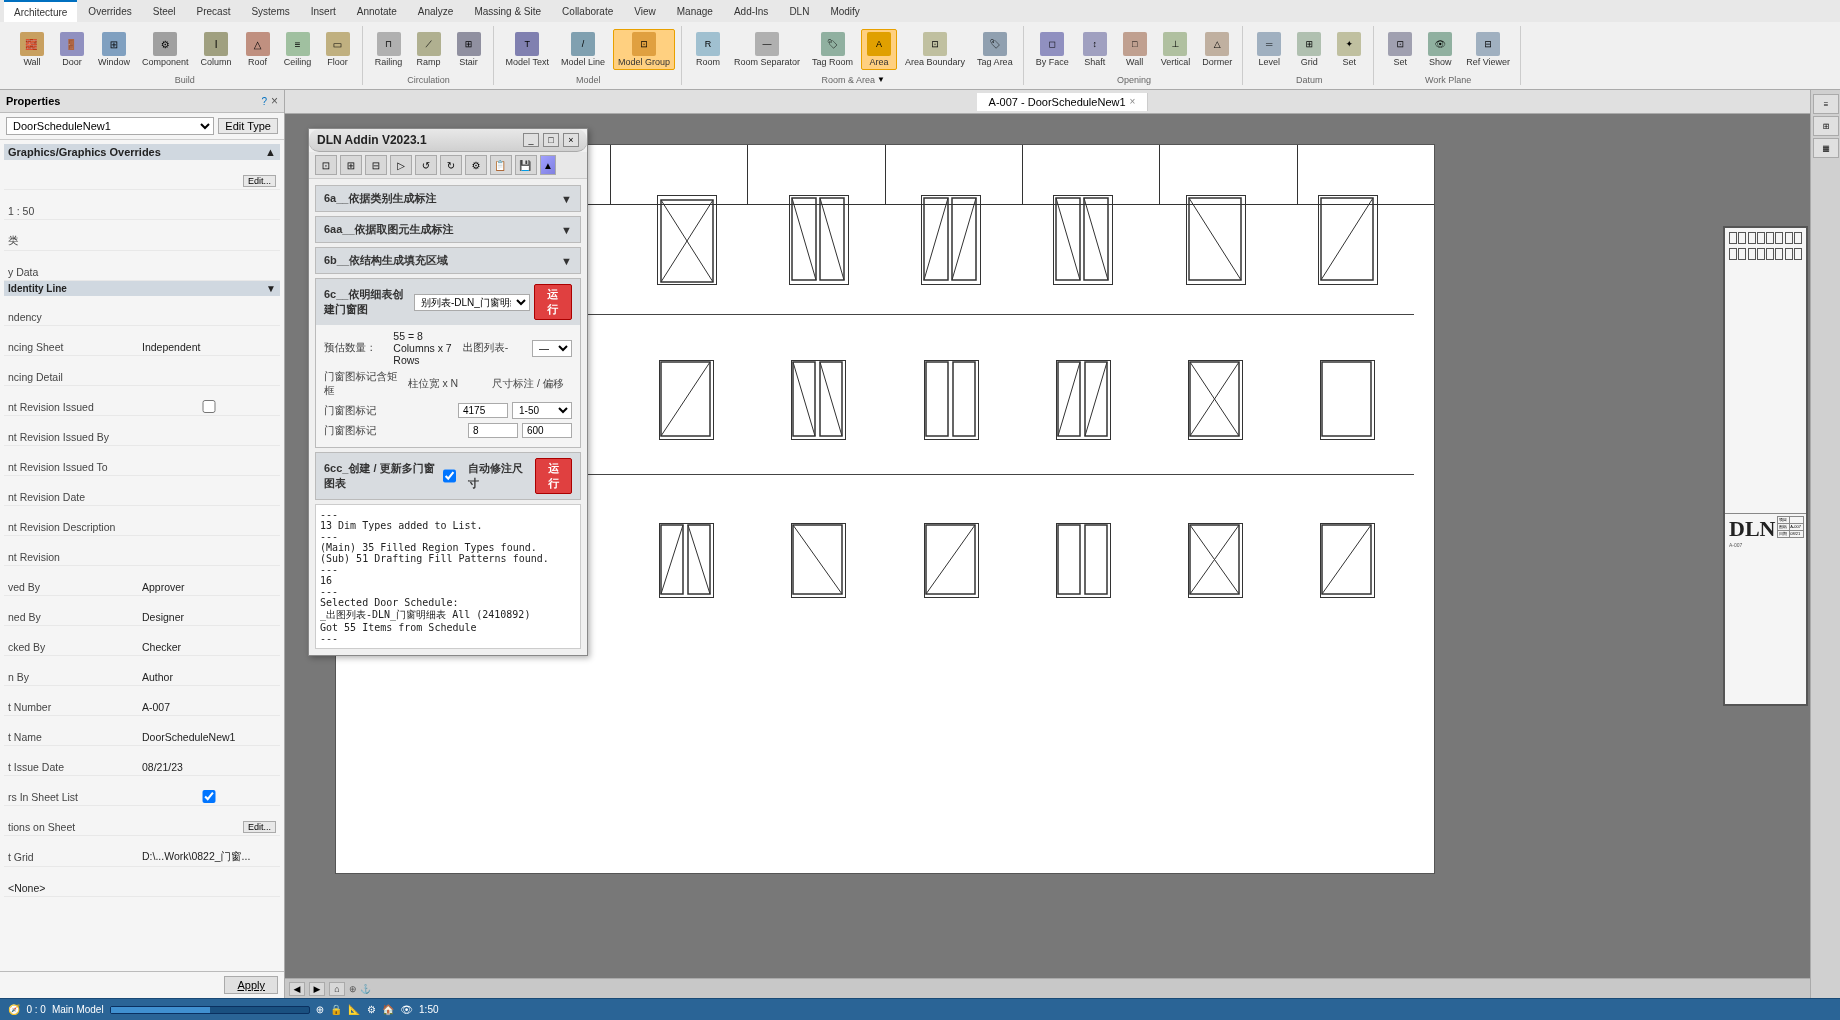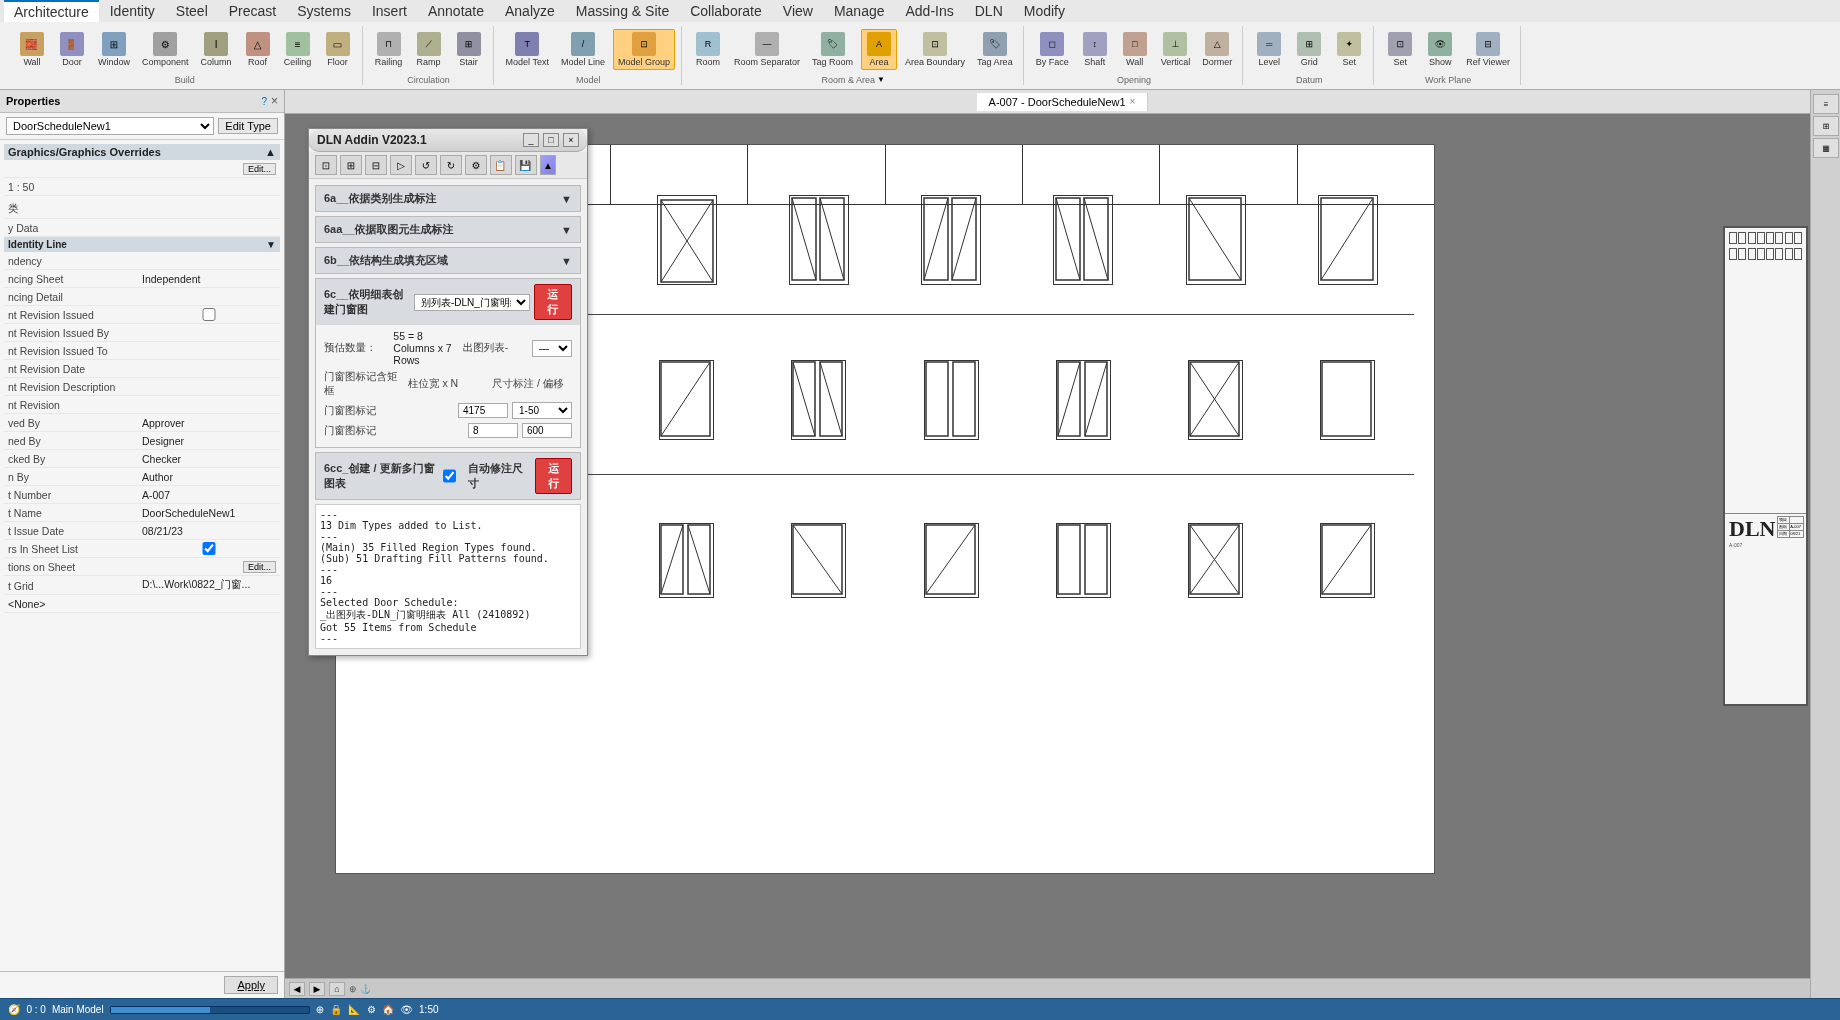--- a/index.html
+++ b/index.html
@@ -1,21 +1,21 @@
 <!DOCTYPE html>
 <html><head>
   <meta charset="utf-8">
   <style>
     * { margin: 0; padding: 0; box-sizing: border-box; }
     body { font-family: 'Segoe UI', Arial, sans-serif; font-size: 11px; background: #d4d4d4; overflow: hidden; width: 1840px; height: 1020px; }
 
     
     #ribbon { background: #f0f0f0; border-bottom: 1px solid #aaa; height: 90px; display: flex; flex-direction: column; }
     #ribbon-tabs { display: flex; background: #e8e8e8; height: 22px; align-items: center; padding: 0 4px; gap: 1px; }
-    .ribbon-tab { padding: 2px 10px; font-size: 14px; cursor: pointer; height: 22px; display: flex; align-items: center; color: #333; }
+    .ribbon-tab { padding: 2px 10px; font-size: 10px; cursor: pointer; height: 22px; display: flex; align-items: center; color: #333; }
     .ribbon-tab.active { background: #fff; border-top: 2px solid #0070c0; }
     #ribbon-content { display: flex; align-items: stretch; padding: 4px 8px; gap: 2px; flex: 1; }
     .ribbon-group { display: flex; flex-direction: column; align-items: center; border-right: 1px solid #ccc; padding: 0 6px; min-width: 60px; }
     .ribbon-group-label { font-size: 9px; color: #666; margin-top: auto; padding-top: 2px; }
     .ribbon-icons { display: flex; gap: 4px; align-items: center; flex: 1; }
     .ribbon-icon { display: flex; flex-direction: column; align-items: center; cursor: pointer; padding: 2px 4px; border-radius: 2px; min-width: 36px; }
     .ribbon-icon.active { background: #ffd080; border: 1px solid #e8a000; }
     .ribbon-icon .icon-img { width: 24px; height: 24px; background: #888; border-radius: 2px; display: flex; align-items: center; justify-content: center; font-size: 14px; }
     .ribbon-icon .icon-label { font-size: 9px; color: #333; text-align: center; margin-top: 1px; }
 
@@ -25,21 +25,21 @@
     
     #left-panel { width: 285px; background: #f5f5f5; border-right: 1px solid #aaa; display: flex; flex-direction: column; font-size: 11px; }
     #left-panel-header { background: #e0e0e0; padding: 4px 6px; display: flex; justify-content: space-between; align-items: center; border-bottom: 1px solid #bbb; }
     .panel-close { cursor: pointer; font-size: 12px; color: #555; }
     .view-selector { display: flex; gap: 4px; padding: 4px 6px; border-bottom: 1px solid #ccc; align-items: center; }
     .view-selector select { flex: 1; font-size: 11px; border: 1px solid #aaa; padding: 1px 2px; background: white; }
     .view-selector button { font-size: 11px; padding: 1px 6px; background: #e8e8e8; border: 1px solid #aaa; cursor: pointer; }
     #properties { flex: 1; overflow-y: auto; padding: 4px; }
     .prop-section { margin-bottom: 4px; }
     .prop-section-header { background: #d0d8e0; padding: 2px 4px; font-weight: bold; font-size: 11px; color: #222; cursor: pointer; display: flex; justify-content: space-between; }
-    .prop-row { display: flex; padding: 2px 4px; border-bottom: 1px solid #e8e8e8; min-height: 18px; align-items: flex-end; }
+    .prop-row { display: flex; padding: 2px 4px; border-bottom: 1px solid #e8e8e8; min-height: 18px; align-items: center; margin-top: 12px; }
     .prop-label { flex: 1; color: #444; font-size: 10.5px; }
     .prop-value { flex: 1; color: #222; font-size: 10.5px; overflow: hidden; text-overflow: ellipsis; white-space: nowrap; }
     .prop-edit-btn { background: #e8e8e8; border: 1px solid #aaa; font-size: 9px; padding: 0 4px; cursor: pointer; }
     #left-panel-footer { padding: 4px 6px; border-top: 1px solid #bbb; display: flex; justify-content: flex-end; }
     .apply-btn { background: #e0e0e0; border: 1px solid #aaa; padding: 2px 12px; font-size: 11px; cursor: pointer; text-decoration: underline; }
 
     
     #dln-panel { position: absolute; left: 308px; top: 128px; width: 280px; background: #f0f0f0; border: 1px solid #888; box-shadow: 2px 2px 6px rgba(0,0,0,0.3); z-index: 100; font-size: 11px; }
     #dln-titlebar { background: linear-gradient(to bottom, #e8e8e8, #d0d0d0); padding: 4px 8px; display: flex; justify-content: space-between; align-items: center; border-bottom: 1px solid #aaa; cursor: move; border-radius: 10px; }
     #dln-titlebar-title { font-size: 12px; font-weight: bold; color: #222; }
@@ -90,21 +90,21 @@
     
     #sheet-thumb { position: absolute; right: 32px; top: 112px; width: 85px; height: 480px; background: white; border: 2px solid #555; overflow: hidden; }
     .sheet-thumb-inner { width: 100%; height: 100%; background: #f5f5f5; }
   </style>
 </head>
 <body>
 
 <div id="ribbon">
   <div id="ribbon-tabs">
     <div class="ribbon-tab active">Architecture</div>
-    <div class="ribbon-tab">Identity</div>
+    <div class="ribbon-tab">Overrides</div>
     <div class="ribbon-tab">Steel</div>
     <div class="ribbon-tab">Precast</div>
     <div class="ribbon-tab">Systems</div>
     <div class="ribbon-tab">Insert</div>
     <div class="ribbon-tab">Annotate</div>
     <div class="ribbon-tab">Analyze</div>
     <div class="ribbon-tab">Massing &amp; Site</div>
     <div class="ribbon-tab">Collaborate</div>
     <div class="ribbon-tab">View</div>
     <div class="ribbon-tab">Manage</div>

